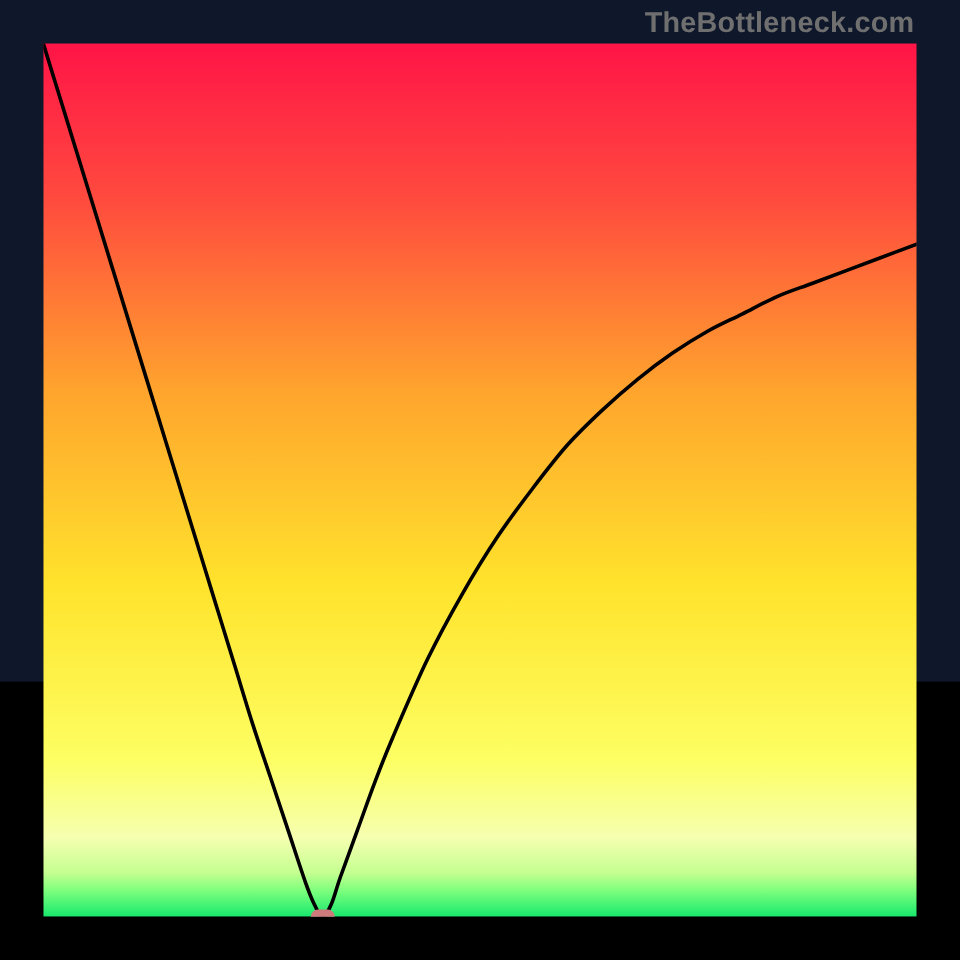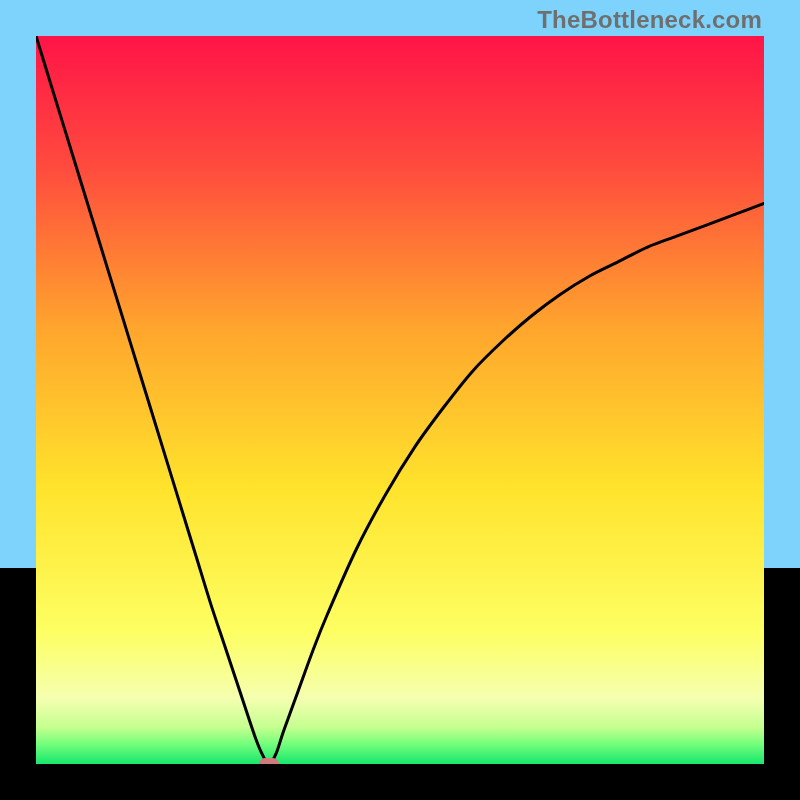--- a/index.html
+++ b/index.html
@@ -7,21 +7,21 @@
     padding: 0;
     width: 800px;
     height: 800px;
     overflow: hidden;
     background: #000;
   }
   .frame {
     position: relative;
     width: 800px;
     height: 568px;
-    background: #7dd3fc;
+    background: #0f172a;
     text-align: center;
   }
   .plot-area {
     position: absolute;
     left: 36px;
     top: 36px;
     width: 728px;
     height: 728px;
     overflow: hidden;
   }

